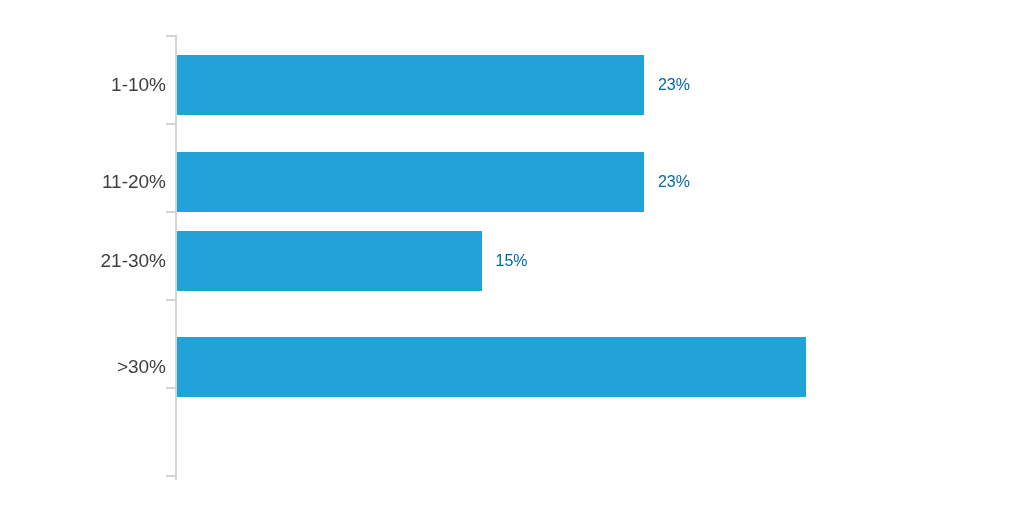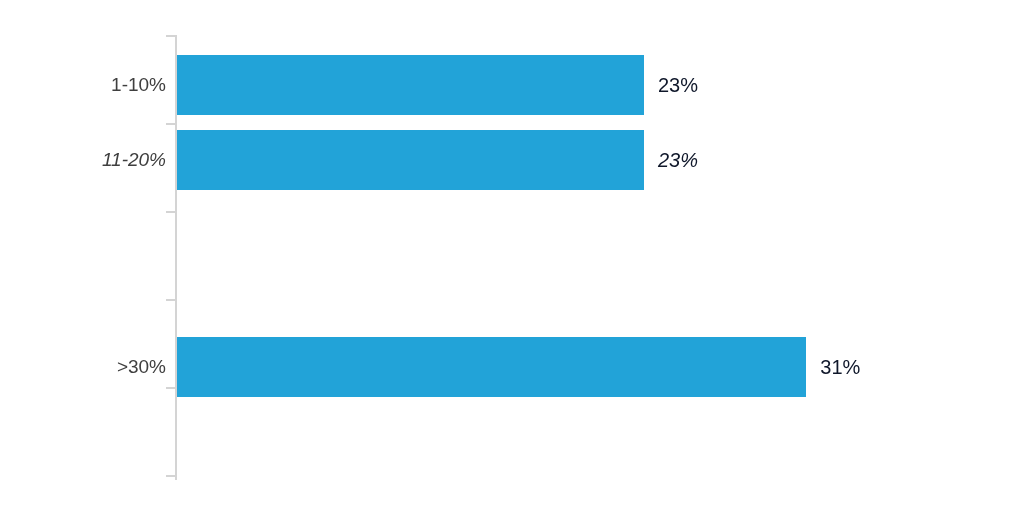--- a/index.html
+++ b/index.html
@@ -58,22 +58,22 @@
     left: 177px;
     top: 0;
     height: 60px;
     background: #22a3d8;
   }
   .val-label {
     position: absolute;
     top: 0;
     height: 60px;
     line-height: 60px;
-    font-size: 20px;
-    color: #0f172a;
+    font-size: 16px;
+    color: #0369a1;
     white-space: nowrap;
   }
 </style>
 </head>
 <body>
 
 <div id="chart-root">
 
   <div class="axis-line"></div>
 
@@ -83,27 +83,31 @@
   <div class="tick" style="top:299px;"></div>
   <div class="tick" style="top:387px;"></div>
   <div class="tick" style="top:475px;"></div>
 
   <div class="bar-row" style="top:55px;">
     <div class="cat-label">1-10%</div>
     <div class="bar" style="width: 466.9px; background: rgb(34, 163, 216);"></div>
     <div class="val-label" style="left: 657.9px;">23%</div>
   </div>
 
-  <div class="bar-row" style="top:130px;font-style:italic;">
+  <div class="bar-row" style="top:152px;">
     <div class="cat-label">11-20%</div>
     <div class="bar" style="width: 466.9px; background: rgb(34, 163, 216);"></div>
     <div class="val-label" style="left: 657.9px;">23%</div>
   </div>
 
+  <div class="bar-row" style="top:231px;">
+    <div class="cat-label">21-30%</div>
+    <div class="bar" style="width: 304.5px; background: rgb(34, 163, 216);"></div>
+    <div class="val-label" style="left: 495.5px;">15%</div>
+  </div>
 
   <div class="bar-row" style="top:337px;">
     <div class="cat-label">&gt;30%</div>
     <div class="bar" style="width: 629.3px; background: rgb(34, 163, 216);"></div>
-    <div class="val-label" style="left: 820.3px;">31%</div>
   </div>
 
 
 </div>
 
 </body></html>

